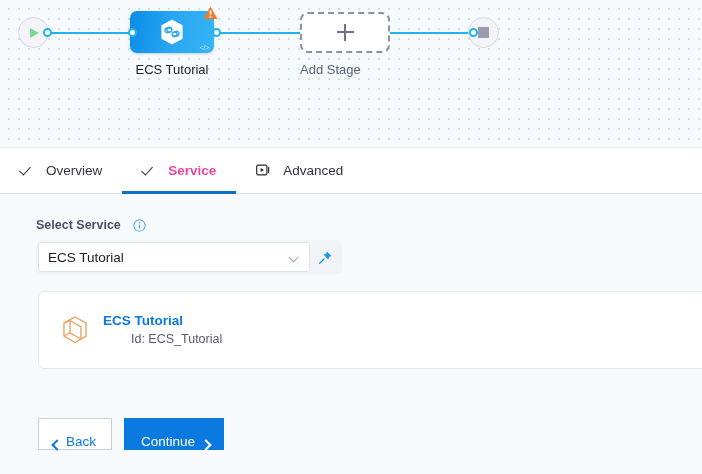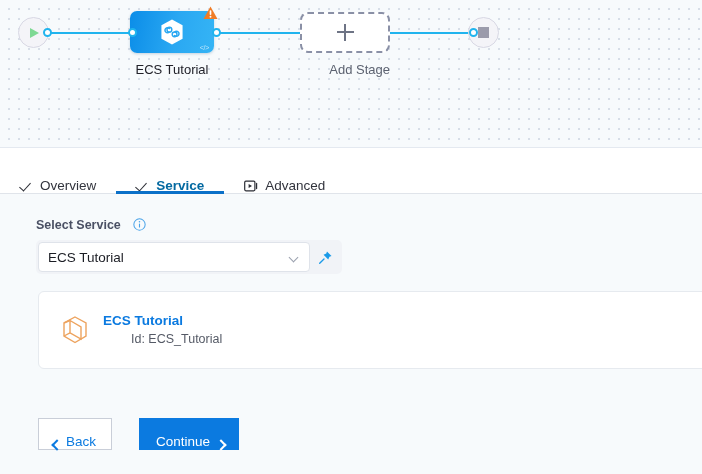--- a/index.html
+++ b/index.html
@@ -129,45 +129,45 @@
   }
   .plus-sign {
     position: relative; width: 17px; height: 17px;
   }
   .plus-sign::before, .plus-sign::after {
     content: ""; position: absolute; background: #6e7485;
   }
   .plus-sign::before { left: 7px; top: 0; width: 2.4px; height: 17px; }
   .plus-sign::after  { top: 7px; left: 0; height: 2.4px; width: 17px; }
   .label-add {
-    left: 300px; width: 90px; text-align: right;
+    left: 300px; width: 90px; text-align: left;
     color: #5c6270; font-size: 13px;
   }
 
   
   .tabbar {
     position: relative;
     width: 702px; height: 47px;
     background: #ffffff;
     border-top: 1px solid #e4e9f0;
     border-bottom: 1px solid #e0e4ea;
     display: flex;
     align-items: stretch;
   }
   .tab {
-    display: flex; align-items: flex-end;
-    gap: 7px;
+    display: flex; align-items: center;
+    gap: 13px;
     padding: 0 20px;
     font-size: 13.5px;
     color: #32343d;
     position: relative;
     cursor: pointer;
   }
   .tab .tlabel { white-space: nowrap; }
-  .tab.active .tlabel { font-weight: bold; color: #0369a1; }
+  .tab.active .tlabel { font-weight: bold; color: #ec4899; }
   .tab.active::after {
     content: "";
     position: absolute;
     left: 0; right: 0; bottom: -1px;
     height: 3px;
     background: #0b70c8;
   }
   .tab-check {
     display: inline-block;
     width: 13px; height: 13px;
@@ -185,21 +185,21 @@
 
   
   .panel {
     width: 702px;
     height: 280px;
     background: #f7fafc;
     padding: 24px 0 0 36px;
     position: relative;
   }
   .field-label {
-    display: flex; align-items: flex-start; gap: 12px;
+    display: flex; align-items: flex-end; gap: 12px;
     font-size: 12.5px; font-weight: bold;
     color: #4a5064;
     margin-bottom: 8px;
   }
   .info-icon { width: 13px; height: 13px; display:block; }
 
   .select-row { display: flex; align-items: center; gap: 0; }
   .select-wrap {
     display: flex; align-items: stretch;
     background: #f1f3f7;
@@ -280,21 +280,20 @@
     background: #ffffff;
     border: 1px solid #c9ced8;
     color: #0b7ae0;
     padding: 0 15px 0 12px;
   }
   .btn-cont {
     background: #0b7ae0;
     border: 1px solid #0b7ae0;
     color: #ffffff;
     padding: 8px 13px 0 16px;
-    margin-left: 15px;
   }
   .arrow-l, .arrow-r { width: 8px; height: 8px; position: relative; }
   .arrow-l::after {
     content:""; position:absolute; left:2px; top:0;
     width:6px; height:6px;
     border: solid #0b7ae0; border-width: 0 0 2px 2px;
     transform: rotate(45deg);
   }
   .arrow-r::after {
     content:""; position:absolute; left:0; top:0;

